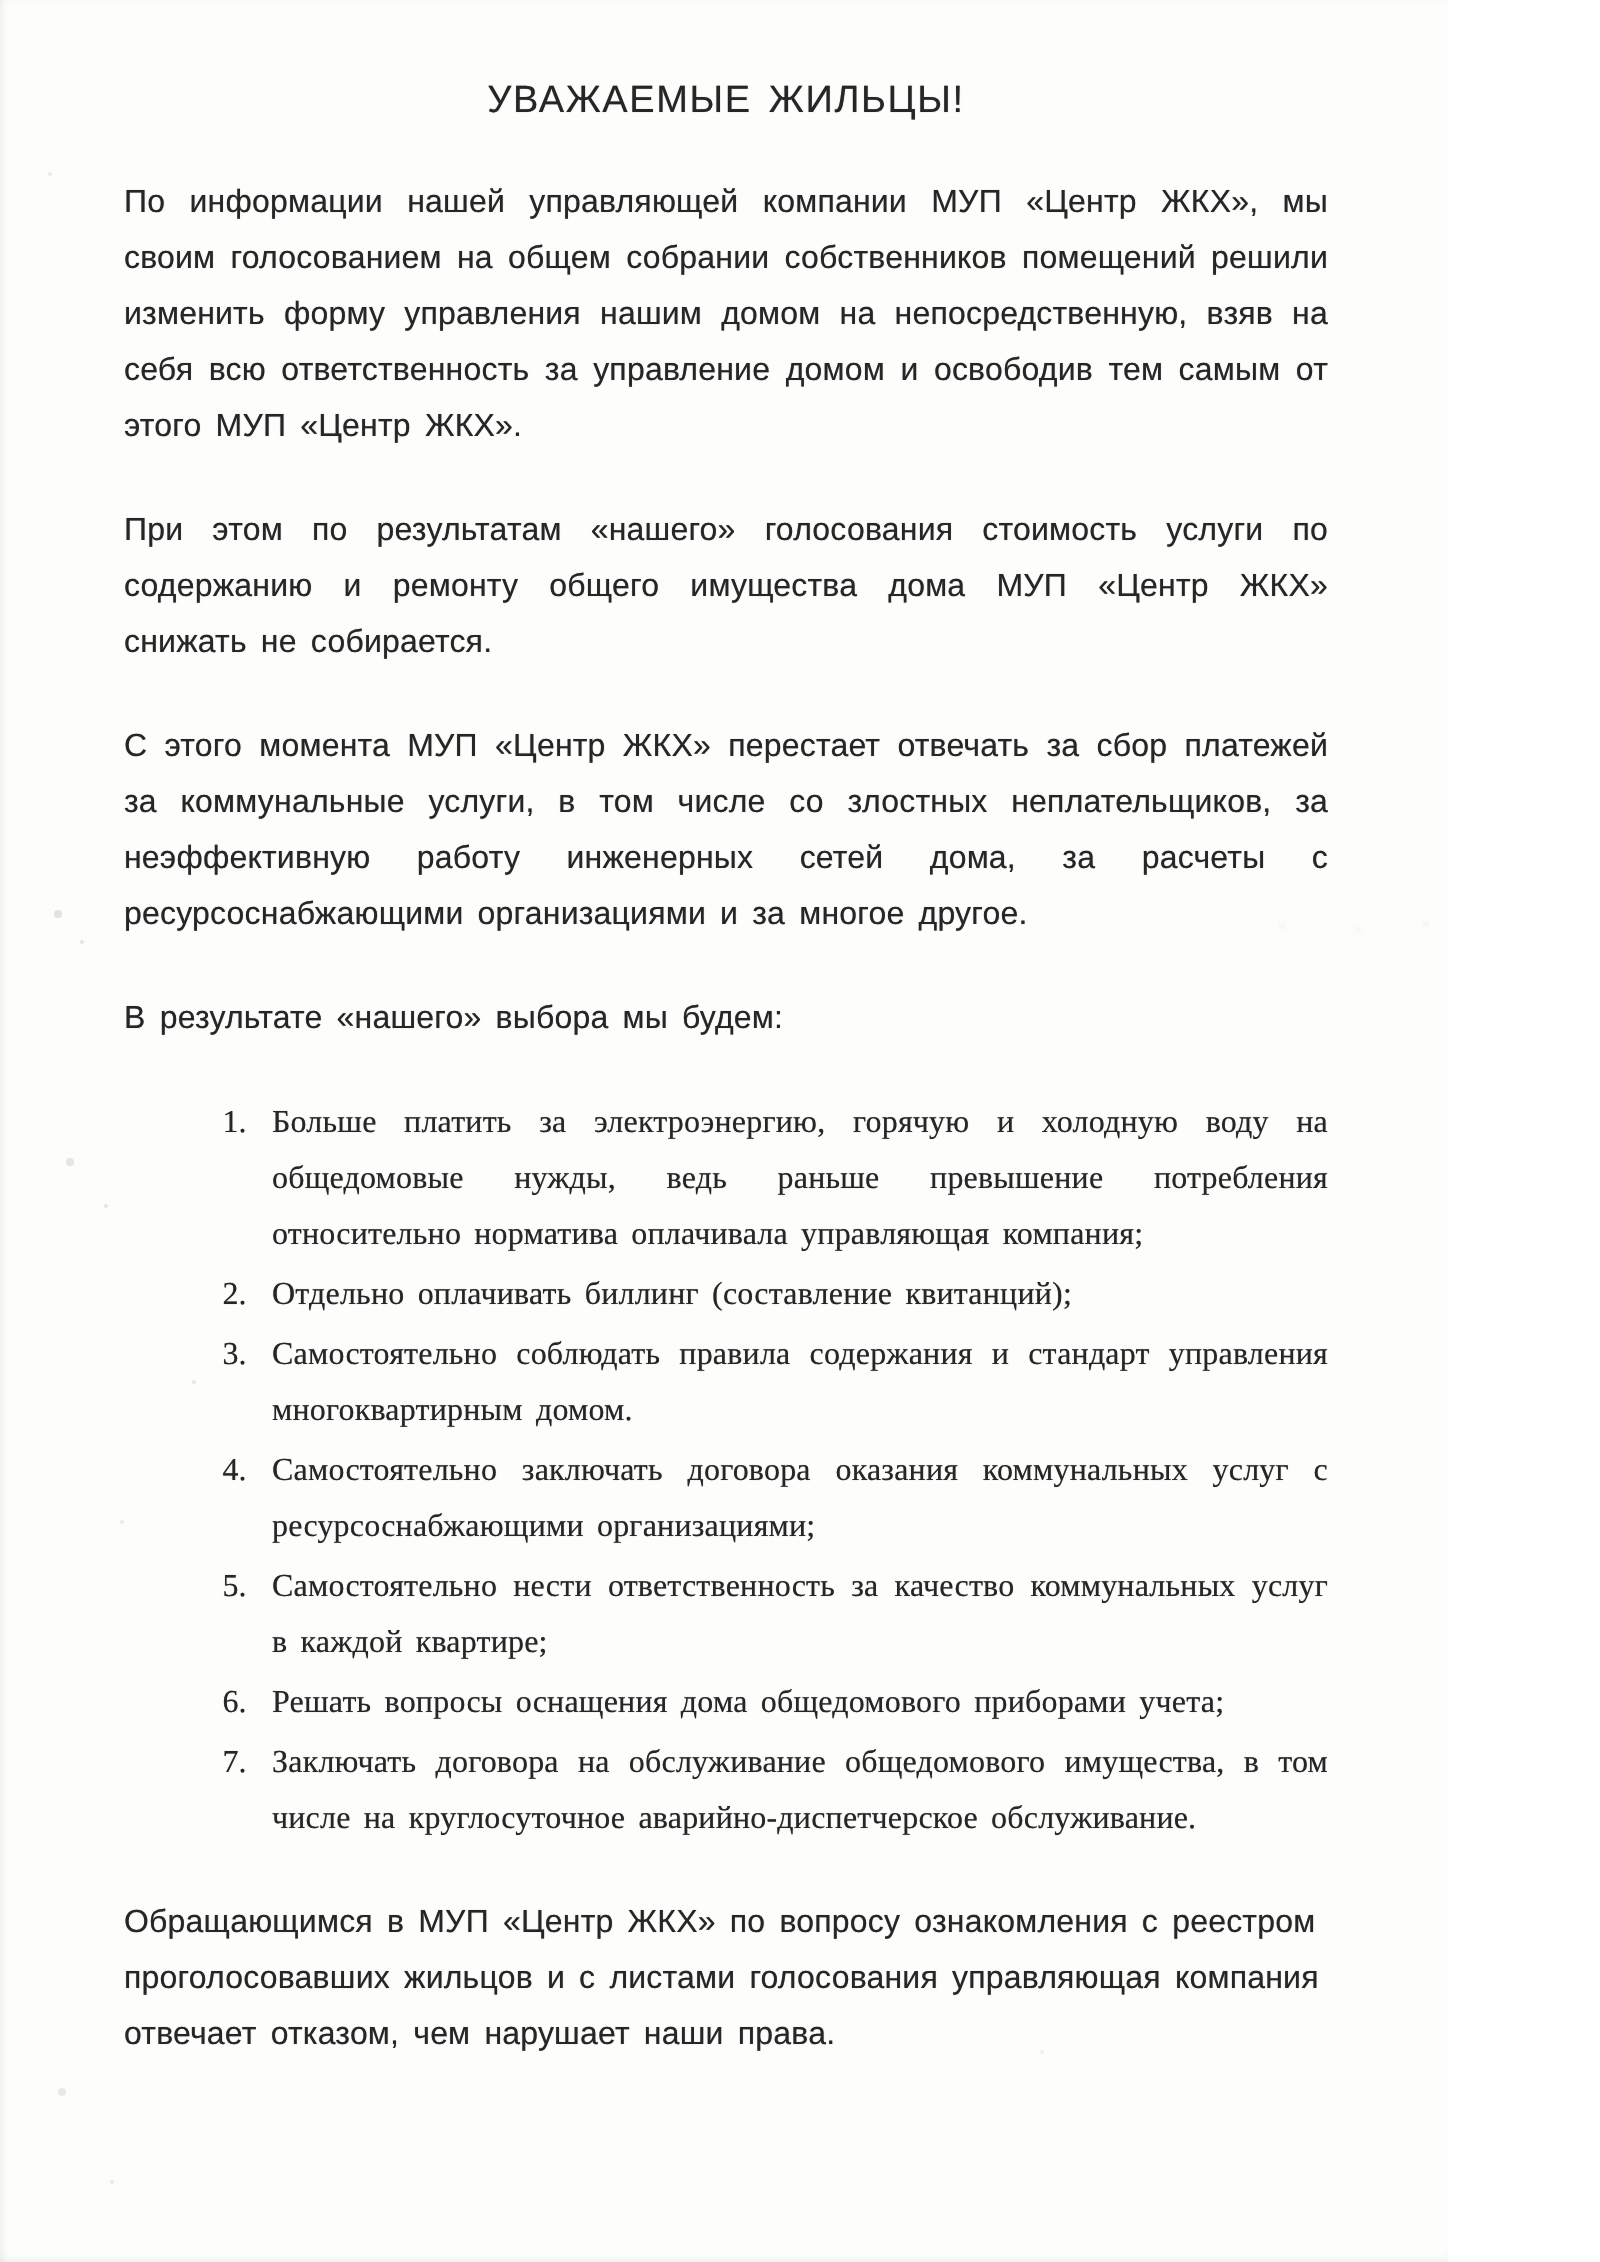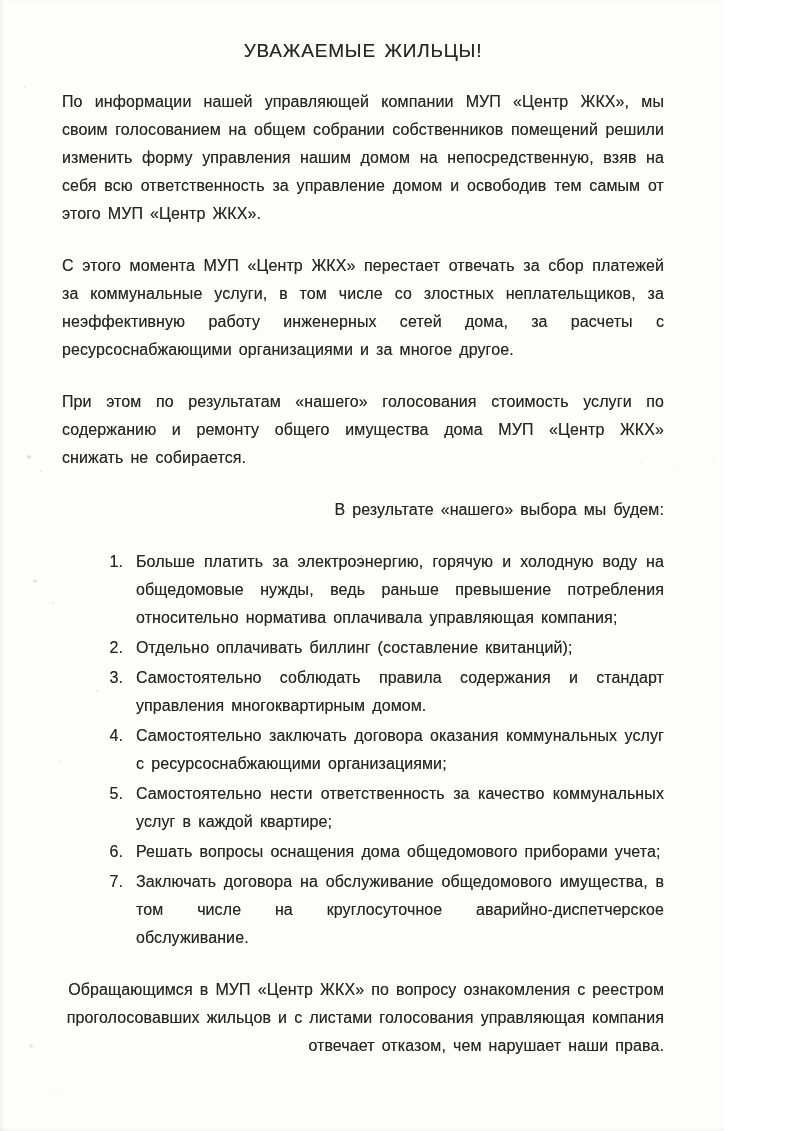--- a/index.html
+++ b/index.html
@@ -28,34 +28,34 @@
   .title {
     font-size: 19px;
     font-weight: normal;
     letter-spacing: 0.8px;
     text-align: center;
     margin: 0 0 24px 0;
     line-height: 26px;
   }
   p {
     margin: 0 0 24px 0;
-    text-align: right;
   }
   p.just {
     text-align: justify;
     margin-top: 11px;
   }
   ol.consequences {
     margin: 0 0 24px 0;
     padding: 0 0 0 68px;
   }
   ol.consequences li {
     text-align: justify;
     padding-left: 6px;
     margin-bottom: 2px;
+    font-family: Liberation Serif, serif;
   }
   
   .noise {
     position: absolute;
     top: 0; left: 0;
     width: 2px; height: 2px;
     background: transparent;
     border-radius: 50%;
     box-shadow:
       28px 456px 0 1px rgba(130,130,130,0.22),
@@ -80,22 +80,22 @@
 </style>
 </head>
 <body>
 
 <div class="page">
   <div class="noise"></div>
 
   <h1 class="title">УВАЖАЕМЫЕ ЖИЛЬЦЫ!</h1>
 
   <p class="just">По информации нашей управляющей компании МУП «Центр ЖКХ», мы своим голосованием на общем собрании собственников помещений решили изменить форму управления нашим домом на непосредственную, взяв на себя всю ответственность за управление домом и освободив тем самым от этого МУП «Центр ЖКХ».</p>
+  <p class="just">При этом по результатам «нашего» голосования стоимость услуги по содержанию и ремонту общего имущества дома МУП «Центр ЖКХ» снижать не собирается.</p>
   <p class="just">С этого момента МУП «Центр ЖКХ» перестает отвечать за сбор платежей за коммунальные услуги, в том числе со злостных неплательщиков, за неэффективную работу инженерных сетей дома, за расчеты с ресурсоснабжающими организациями и за многое другое.</p>
-  <p class="just">При этом по результатам «нашего» голосования стоимость услуги по содержанию и ремонту общего имущества дома МУП «Центр ЖКХ» снижать не собирается.</p>
 
   <p>В результате «нашего» выбора мы будем:</p>
 
   <ol class="consequences">
     <li>Больше платить за электроэнергию, горячую и холодную воду на общедомовые нужды, ведь раньше превышение потребления относительно норматива оплачивала управляющая компания;</li>
     <li>Отдельно оплачивать биллинг (составление квитанций);</li>
     <li>Самостоятельно соблюдать правила содержания и стандарт управления многоквартирным домом.</li>
     <li>Самостоятельно заключать договора оказания коммунальных услуг с ресурсоснабжающими организациями;</li>
     <li>Самостоятельно нести ответственность за качество коммунальных услуг в каждой квартире;</li>
     <li>Решать вопросы оснащения дома общедомового приборами учета;</li>

